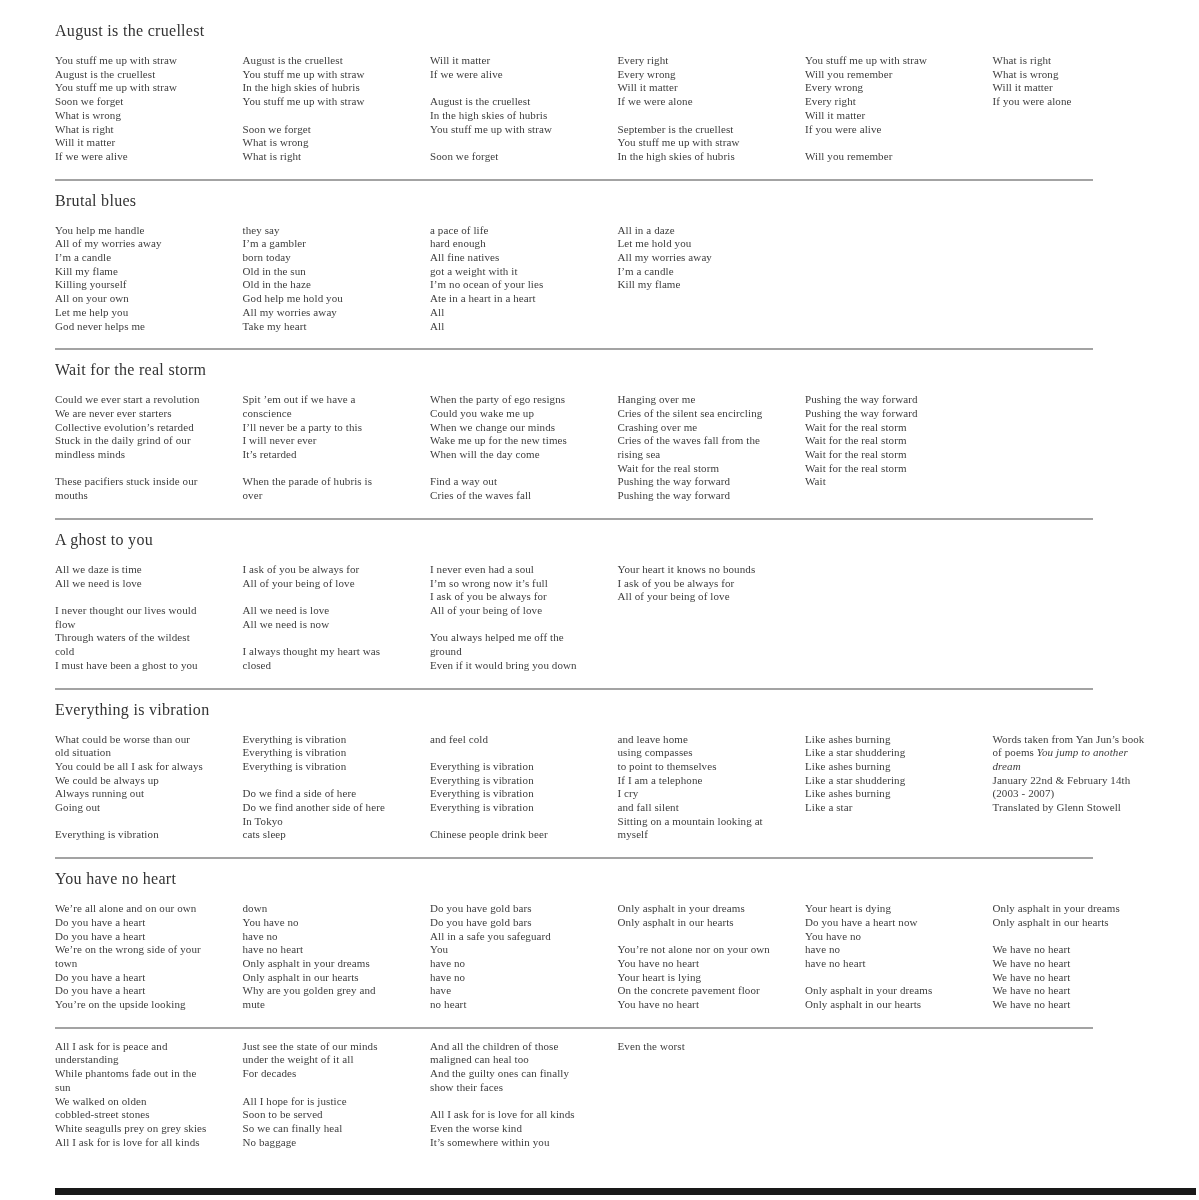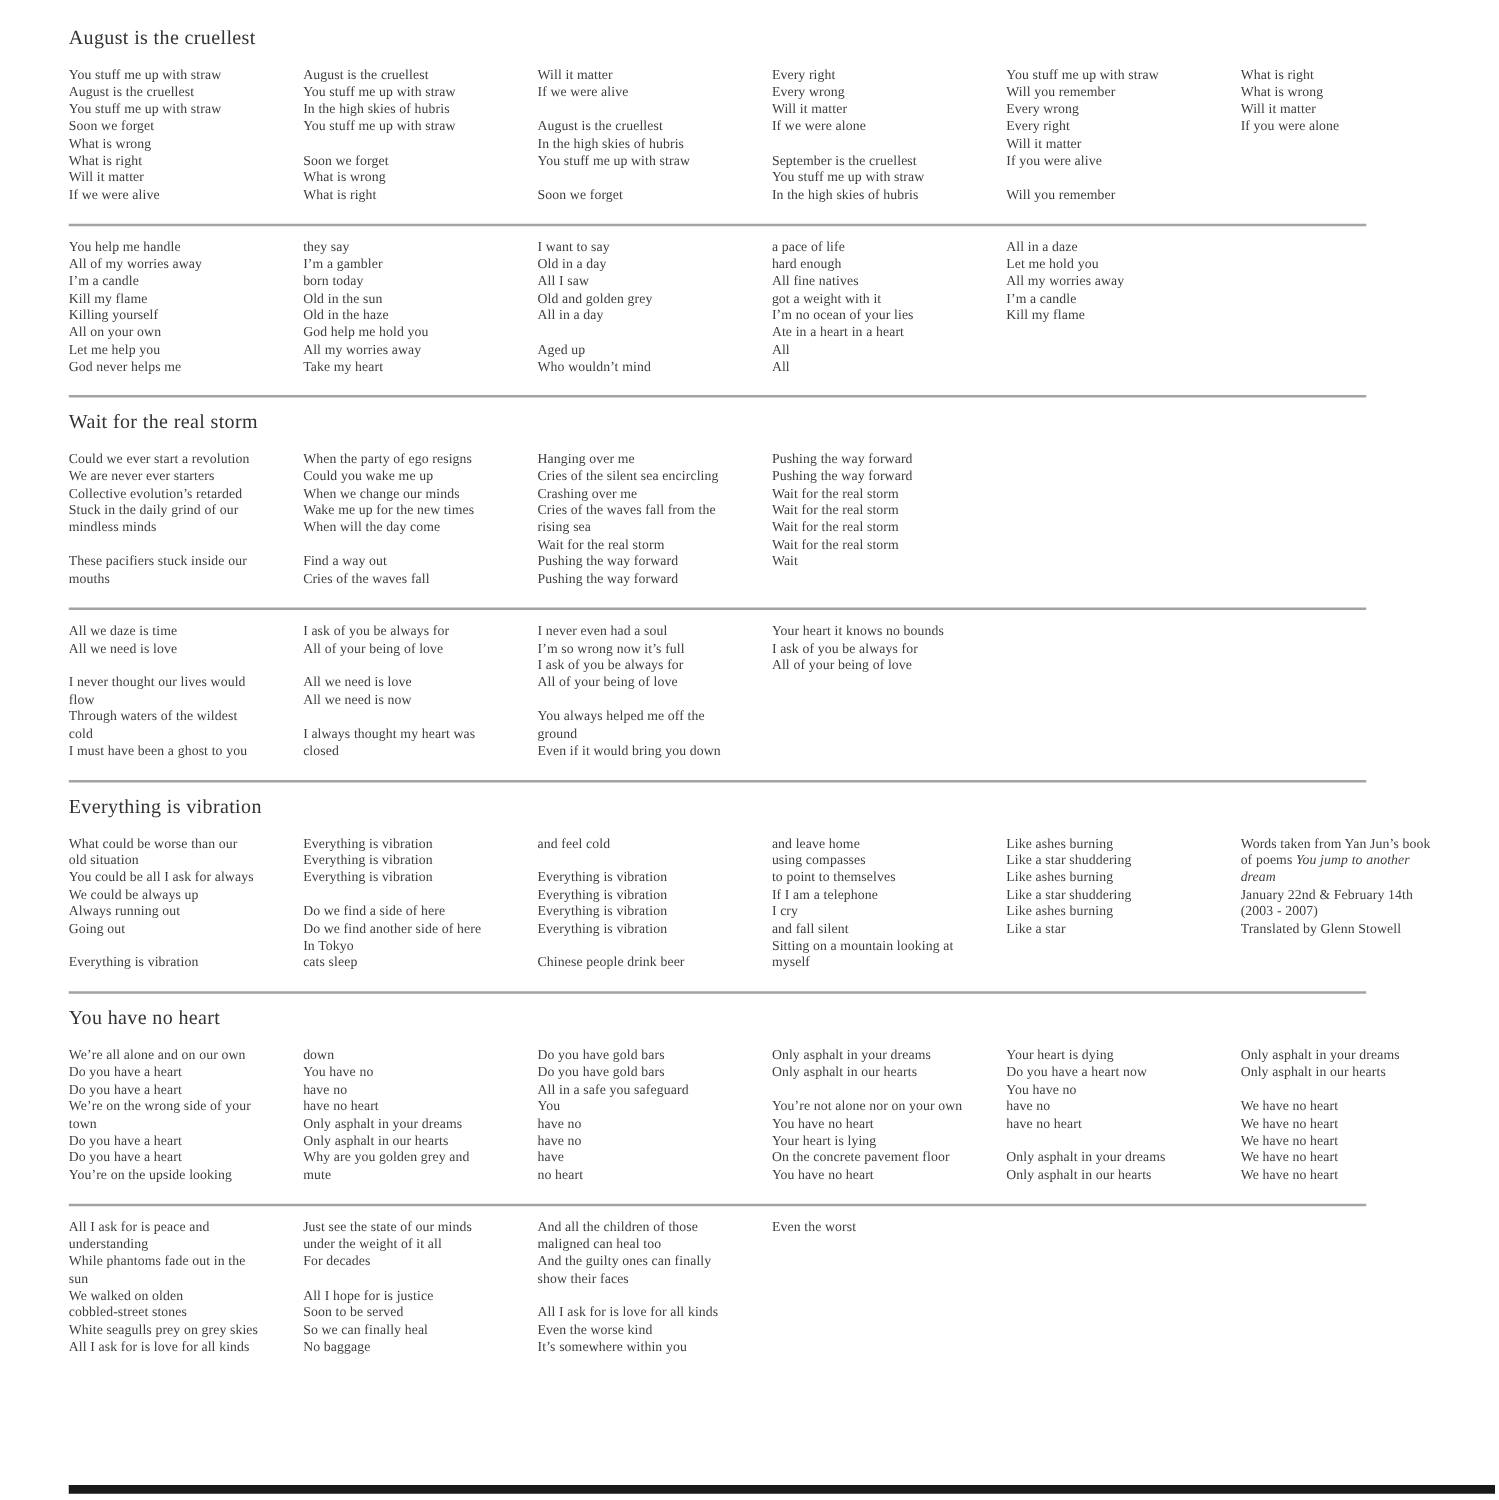--- a/index.html
+++ b/index.html
@@ -105,20 +105,21 @@
           <div class="col">
             <div class="line">What is right</div>
             <div class="line">What is wrong</div>
             <div class="line">Will it matter</div>
             <div class="line">If you were alone</div>
           </div>
         </div>
         <div class="divider"></div>
       </section>
       <section class="song">
+        <h2 class="song-title">Brutal blues</h2>
         <div class="cols">
           <div class="col">
             <div class="line">You help me handle</div>
             <div class="line">All of my worries away</div>
             <div class="line">I’m a candle</div>
             <div class="line">Kill my flame</div>
             <div class="line">Killing yourself</div>
             <div class="line">All on your own</div>
             <div class="line">Let me help you</div>
             <div class="line">God never helps me</div>
@@ -127,30 +128,20 @@
             <div class="line">they say</div>
             <div class="line">I’m a gambler</div>
             <div class="line">born today</div>
             <div class="line">Old in the sun</div>
             <div class="line">Old in the haze</div>
             <div class="line">God help me hold you</div>
             <div class="line">All my worries away</div>
             <div class="line">Take my heart</div>
           </div>
           <div class="col">
-            <div class="line">I want to say</div>
-            <div class="line">Old in a day</div>
-            <div class="line">All I saw</div>
-            <div class="line">Old and golden grey</div>
-            <div class="line">All in a day</div>
-            <div class="line gap">&nbsp;</div>
-            <div class="line">Aged up</div>
-            <div class="line">Who wouldn’t mind</div>
-          </div>
-          <div class="col">
             <div class="line">a pace of life</div>
             <div class="line">hard enough</div>
             <div class="line">All fine natives</div>
             <div class="line">got a weight with it</div>
             <div class="line">I’m no ocean of your lies</div>
             <div class="line">Ate in a heart in a heart</div>
             <div class="line">All</div>
             <div class="line">All</div>
           </div>
           <div class="col">
@@ -170,20 +161,30 @@
             <div class="line">Could we ever start a revolution</div>
             <div class="line">We are never ever starters</div>
             <div class="line">Collective evolution’s retarded</div>
             <div class="line">Stuck in the daily grind of our</div>
             <div class="line">mindless minds</div>
             <div class="line gap">&nbsp;</div>
             <div class="line">These pacifiers stuck inside our</div>
             <div class="line">mouths</div>
           </div>
           <div class="col">
+            <div class="line">Spit ’em out if we have a</div>
+            <div class="line">conscience</div>
+            <div class="line">I’ll never be a party to this</div>
+            <div class="line">I will never ever</div>
+            <div class="line">It’s retarded</div>
+            <div class="line gap">&nbsp;</div>
+            <div class="line">When the parade of hubris is</div>
+            <div class="line">over</div>
+          </div>
+          <div class="col">
             <div class="line">When the party of ego resigns</div>
             <div class="line">Could you wake me up</div>
             <div class="line">When we change our minds</div>
             <div class="line">Wake me up for the new times</div>
             <div class="line">When will the day come</div>
             <div class="line gap">&nbsp;</div>
             <div class="line">Find a way out</div>
             <div class="line">Cries of the waves fall</div>
           </div>
           <div class="col">
@@ -202,20 +203,21 @@
             <div class="line">Wait for the real storm</div>
             <div class="line">Wait for the real storm</div>
             <div class="line">Wait for the real storm</div>
             <div class="line">Wait for the real storm</div>
             <div class="line">Wait</div>
           </div>
         </div>
         <div class="divider"></div>
       </section>
       <section class="song">
+        <h2 class="song-title">A ghost to you</h2>
         <div class="cols">
           <div class="col">
             <div class="line">All we daze is time</div>
             <div class="line">All we need is love</div>
             <div class="line gap">&nbsp;</div>
             <div class="line">I never thought our lives would</div>
             <div class="line">flow</div>
             <div class="line">Through waters of the wildest</div>
             <div class="line">cold</div>
             <div class="line">I must have been a ghost to you</div>

